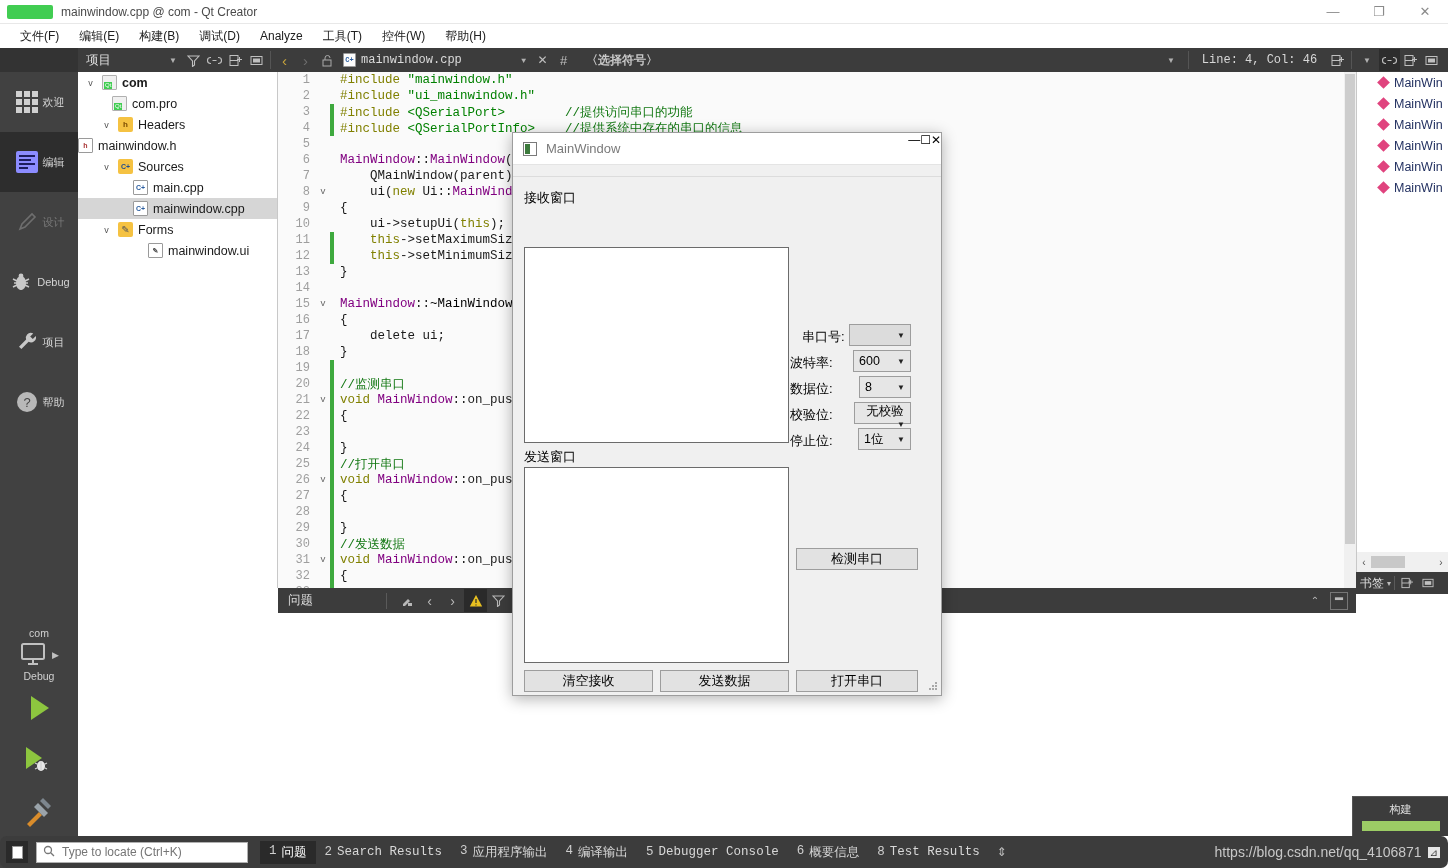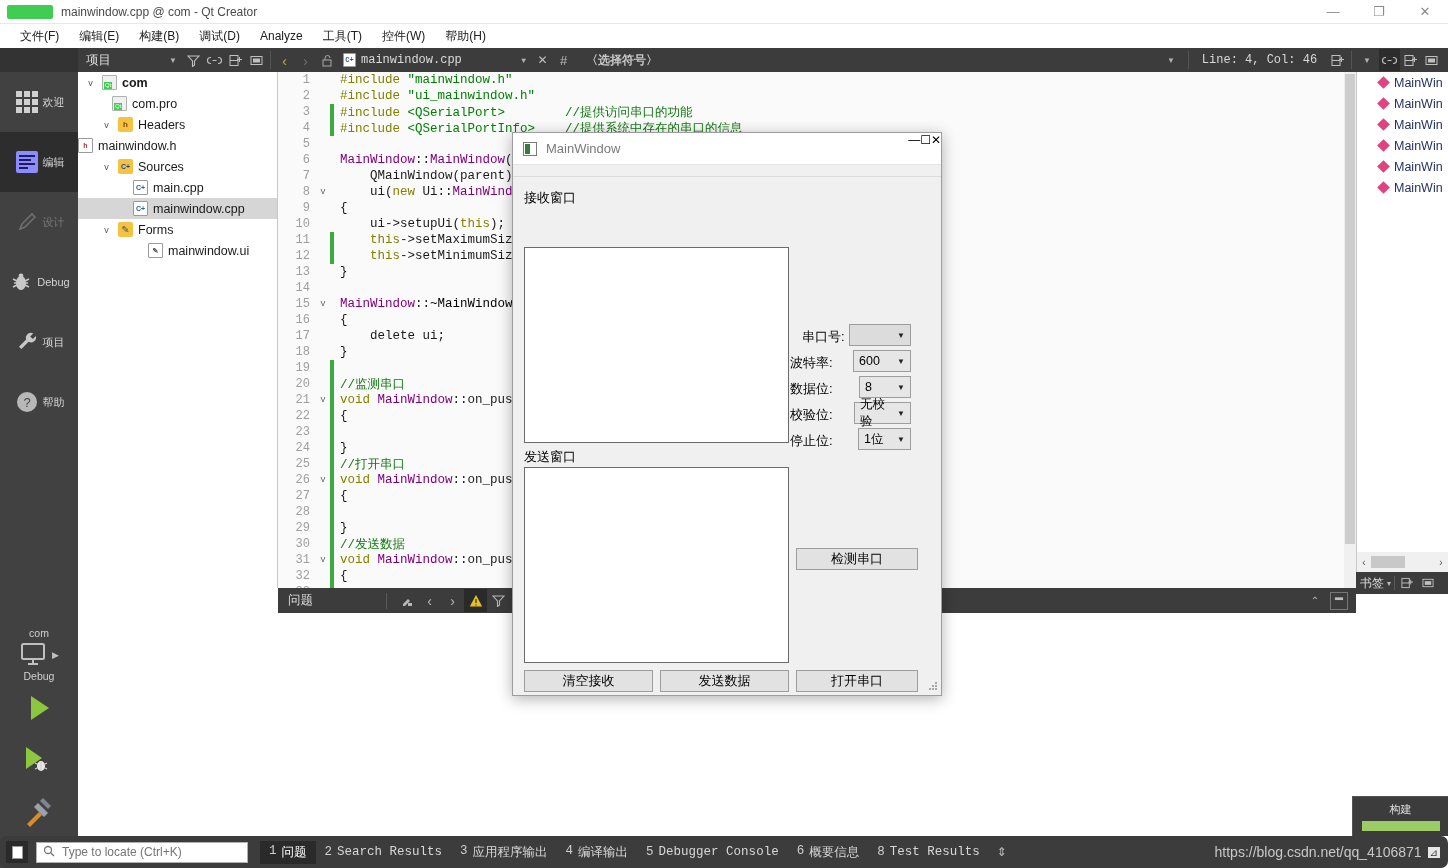--- a/index.html
+++ b/index.html
@@ -733,21 +733,21 @@
         <span class="cb-arrow">▼</span>
       </div>
 
       <div class="dlg-field-label" style="left:277px; top:203px;">数据位:</div>
       <div class="dlg-combo" style="left:346px; top:199px; width:52px;">
         <span>8</span>
         <span class="cb-arrow">▼</span>
       </div>
 
       <div class="dlg-field-label" style="left:277px; top:229px;">校验位:</div>
-      <div class="dlg-combo" style="left:341px; top:225px; width:57px;">
+      <div class="dlg-combo" style="left:341px; top:225px; width:57px;flex-direction:column;">
         <span>无校验</span>
         <span class="cb-arrow">▼</span>
       </div>
 
       <div class="dlg-field-label" style="left:277px; top:255px;">停止位:</div>
       <div class="dlg-combo" style="left:345px; top:251px; width:53px;">
         <span>1位</span>
         <span class="cb-arrow">▼</span>
       </div>
 

